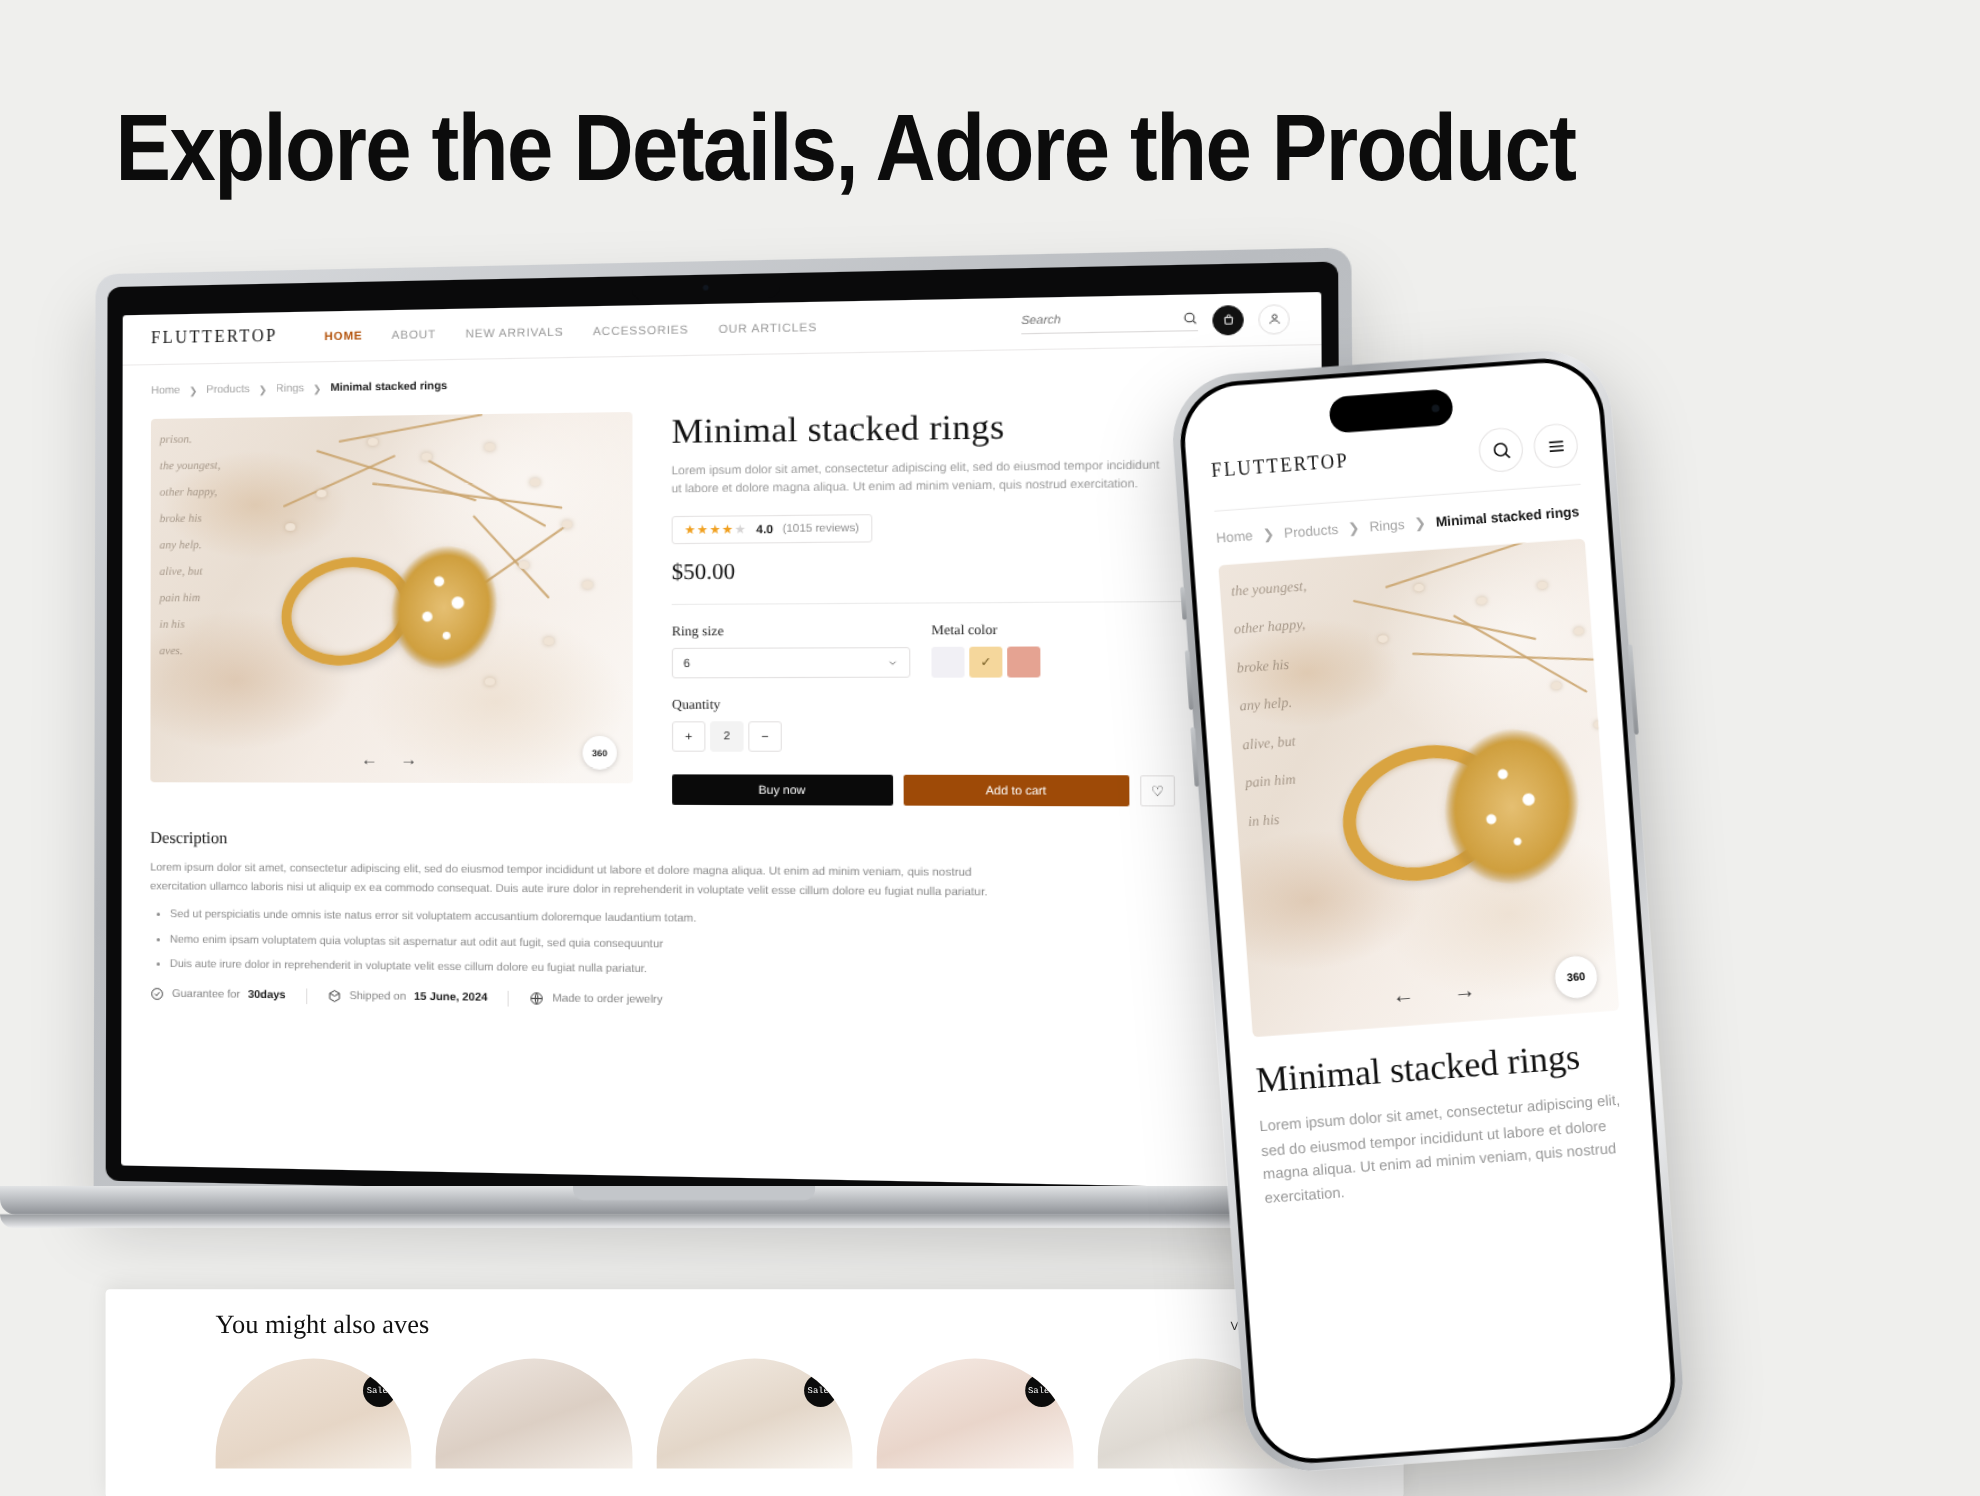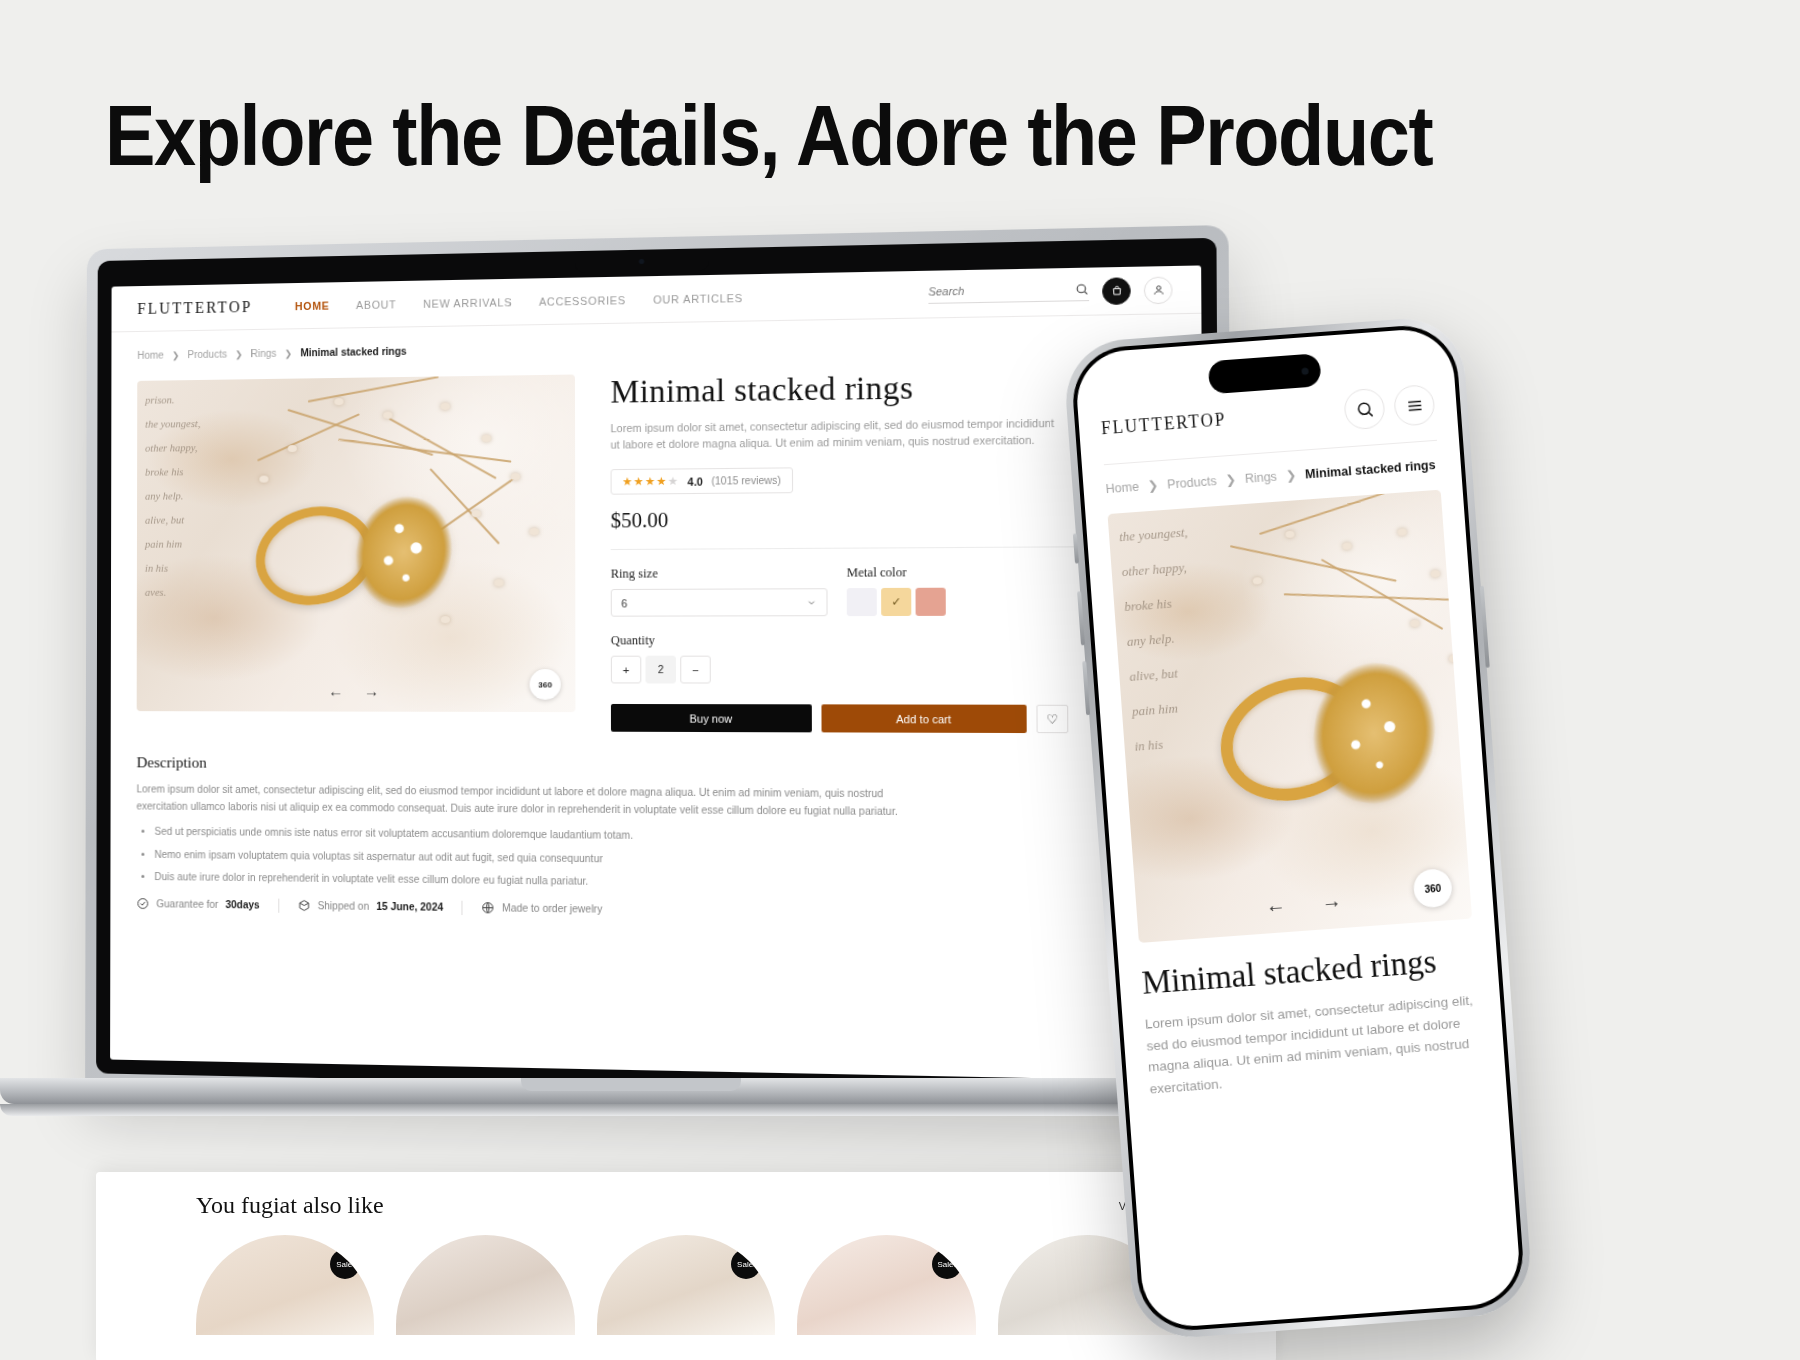--- a/index.html
+++ b/index.html
@@ -220,21 +220,21 @@
   .bp-card {
     position:relative; width:185px; height:100px; border-radius:92px 92px 0 0; overflow:hidden;
   }
   .bp-c1 { background: linear-gradient(160deg,#f0e5da,#e6d6c6 60%,#f7f1ea); }
   .bp-c2 { background: linear-gradient(160deg,#efe7e1,#dccfc4 55%,#f5efe9); }
   .bp-c3 { background: linear-gradient(160deg,#f3ece4,#e3d6c8 55%,#faf6f1); }
   .bp-c4 { background: linear-gradient(160deg,#f6ece6,#e9d5ca 55%,#fbf4f0); }
   .bp-c5 { background: linear-gradient(160deg,#f1eee9,#ded9d2 55%,#f9f7f4); }
   .sale-badge {
     position:absolute; right:14px; top:14px; width:30px;height:30px;border-radius:50%;
-    background:#0b0b0b; color:#fff; font-size:8px; display:flex;align-items:center;justify-content:center;
+    background:#0b0b0b; color:#fff; font-size:8px; display:flex;align-items:center;justify-content:center;font-family:Liberation Mono, monospace;
   }
 
   
   .phone {
     position:absolute; left:1098px; top:328px; width:400px; height:1000px;
     transform: rotate(-4.2deg);
   }
   .phone-frame {
     position:absolute; inset:0; border-radius:62px;
     background: linear-gradient(120deg,#d6d8da 0%, #9fa2a6 18%, #e7e8ea 38%, #aeb1b5 60%, #f0f1f2 80%, #a8abaf 100%);
@@ -481,21 +481,21 @@
         </div>
       </div>
     </div>
     <div class="laptop-base"></div>
     <div class="laptop-notchcut"></div>
     <div class="laptop-foot"></div>
   </div>
 
   <div class="bottom-panel">
     <div class="bp-head">
-      <div class="bp-title">You fugiat also like</div>
+      <div class="bp-title">You might also aves</div>
       <div class="bp-view">
         <span>View All</span>
         <svg width="13" height="13" viewBox="0 0 24 24" fill="none" stroke="#333" stroke-width="2">
             <line x1="4" y1="12" x2="20" y2="12"></line>
             <polyline points="14 6 20 12 14 18"></polyline>
           </svg>
       </div>
     </div>
     <div class="bp-grid">
       <div class="bp-card bp-c1">

